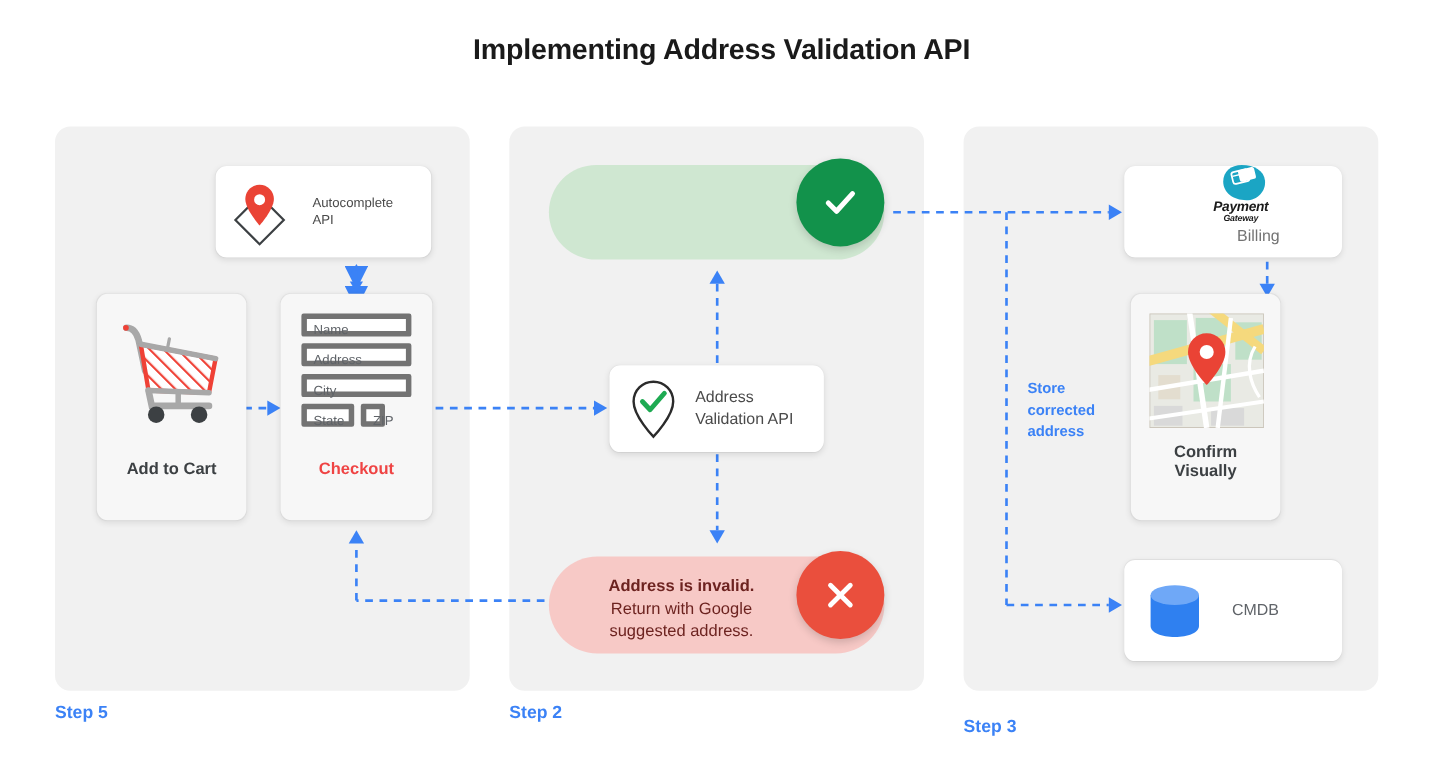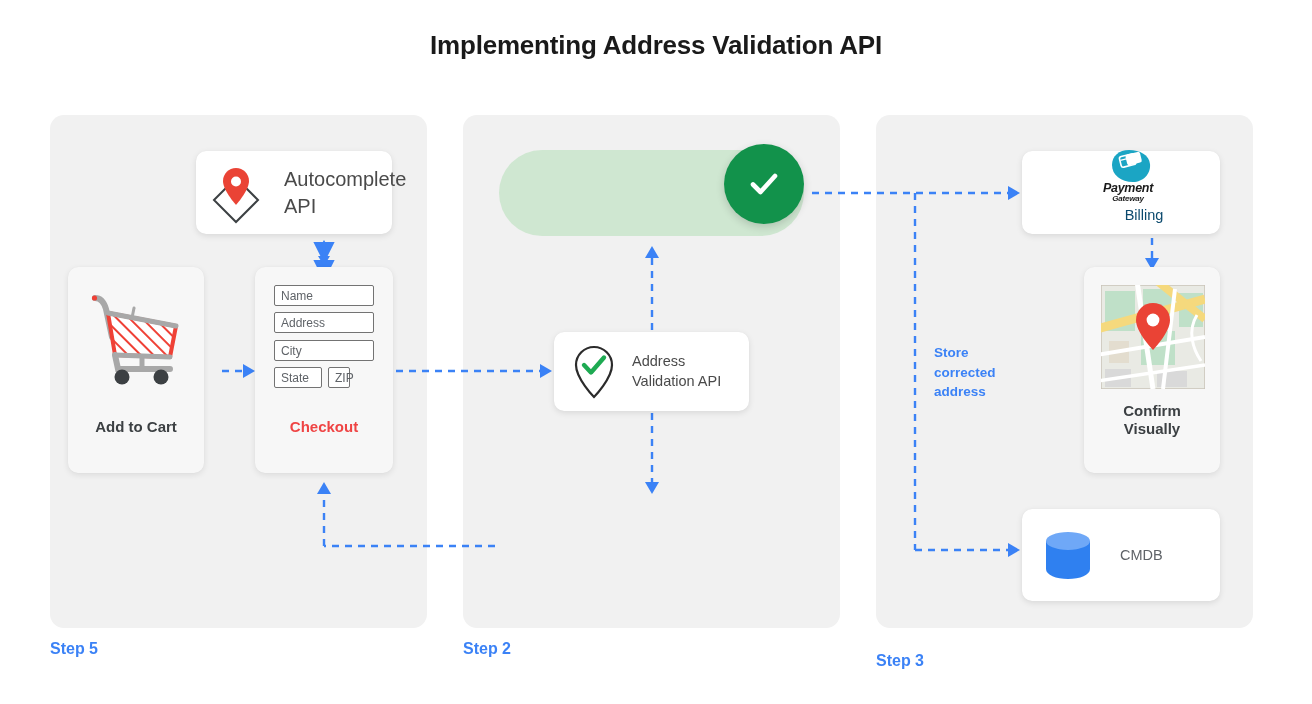--- a/index.html
+++ b/index.html
@@ -38,33 +38,33 @@
     box-shadow:0 2px 6px rgba(0,0,0,0.10),0 0 1px rgba(0,0,0,0.06);
   }
   .card-light{
     position:absolute;background:#f7f7f7;border-radius:10px;
     box-shadow:0 2px 6px rgba(0,0,0,0.09),0 0 1px rgba(0,0,0,0.05);
   }
 
   
   #card-autocomplete{left:196px;top:151px;width:196px;height:83px;
     display:flex;align-items:center;padding-left:10px;box-sizing:border-box;}
-  #card-autocomplete .label{font-size:20px;color:#4a4a4a;line-height:1.33;margin-left:6px;}
-
-  
-  #card-cart{left:68px;top:267px;width:136px;height:206px;}
+  #card-autocomplete .label{font-size:12px;color:#4a4a4a;line-height:1.33;margin-left:6px;}
+
+  
+  #card-cart{left:88px;top:267px;width:136px;height:206px;}
   #card-cart .caption{position:absolute;left:0;bottom:38px;width:100%;text-align:center;
       font-size:15px;font-weight:700;color:#3c4043;}
 
   
   #card-checkout{left:255px;top:267px;width:138px;height:206px;}
   #card-checkout .caption{position:absolute;left:0;bottom:38px;width:100%;text-align:center;
       font-size:15px;font-weight:700;color:#ef4444;}
   .field{
-    position:absolute;background:#ffffff;border:1px solid #737373;border-radius:2px;
+    position:absolute;background:#ffffff;border:5px solid #737373;border-radius:2px;
     font-size:12px;color:#5f6368;box-sizing:border-box;
     padding:3px 5px 3px 6px;height:21px;line-height:15px;
   }
 
   
   .pill{position:absolute;border-radius:46px;}
   #pill-valid{left:499px;top:150px;width:305px;height:86px;background:#cfe7d1;}
   #pill-invalid{left:499px;top:506px;width:305px;height:88px;background:#f7c9c6;}
   .pill-text{position:absolute;text-align:center;}
   #pill-valid .pill-text{left:16px;top:23px;width:225px;}
@@ -80,23 +80,23 @@
      box-shadow:0 3px 8px rgba(0,0,0,0.16);}
 
   
   #card-avapi{left:554px;top:332px;width:195px;height:79px;
      display:flex;align-items:center;padding-left:16px;box-sizing:border-box;}
   #card-avapi .label{font-size:14.5px;color:#4a4a4a;line-height:1.33;margin-left:14px;}
 
   
   #card-billing{left:1022px;top:151px;width:198px;height:83px;
      display:flex;align-items:center;padding-left:14px;box-sizing:border-box;flex-direction:column;}
-  #card-billing .label{font-size:14.5px;color:#0c4a6e;margin-left:32px;}
-
-  #card-map{left:1084px;top:267px;width:136px;height:206px;}
+  #card-billing .label{font-size:14.5px;color:#737373;margin-left:32px;}
+
+  #card-map{left:1028px;top:267px;width:136px;height:206px;}
   #card-map .caption{position:absolute;left:0;bottom:34px;width:100%;text-align:center;
       font-size:15px;font-weight:700;color:#3c4043;line-height:1.25;}
 
   #card-cmdb{left:1022px;top:509px;width:198px;height:92px;
      display:flex;align-items:center;padding-left:20px;box-sizing:border-box;}
   #card-cmdb .label{font-size:14.5px;color:#5f6368;margin-left:22px;}
 
   
   #store-label{position:absolute;left:934px;top:343px;width:90px;
      font-size:13.5px;font-weight:700;color:#3b82f6;line-height:1.45;}
@@ -247,20 +247,32 @@
         <path d="M24,4 c-10,0 -18,8 -18,18 c0,13.5 18,32 18,32 s18,-18.5 18,-32 c0,-10 -8,-18 -18,-18 z" fill="none" stroke="#2b2b2b" stroke-width="2.2"></path>
         <path d="M14,22 L21,29.5 L34,14.5" fill="none" stroke="#1eaa52" stroke-width="4.4" stroke-linecap="round" stroke-linejoin="round"></path>
       </svg>
     </span>
     <div class="label">
       <div>Address</div>
       <div>Validation API</div>
     </div>
   </div>
 
+  <div class="pill" id="pill-invalid">
+    <div class="pill-text">
+      <div class="pt-strong">Address is invalid.</div>
+      <div class="pt-normal">Return with Google</div>
+      <div class="pt-normal">suggested address.</div>
+    </div>
+    <div class="badge" id="badge-invalid">
+      <svg width="40" height="40" viewBox="0 0 40 40">
+        <path d="M11,11 L29,29 M29,11 L11,29" fill="none" stroke="#ffffff" stroke-width="4.4" stroke-linecap="round"></path>
+      </svg>
+    </div>
+  </div>
 
   <div id="store-label">
     <div>Store</div>
     <div>corrected</div>
     <div>address</div>
   </div>
 
   <div class="card" id="card-billing">
     <span class="pg">
       <svg width="62" height="34" viewBox="0 0 62 34" style="position:absolute;left:8px;top:-2px;">

